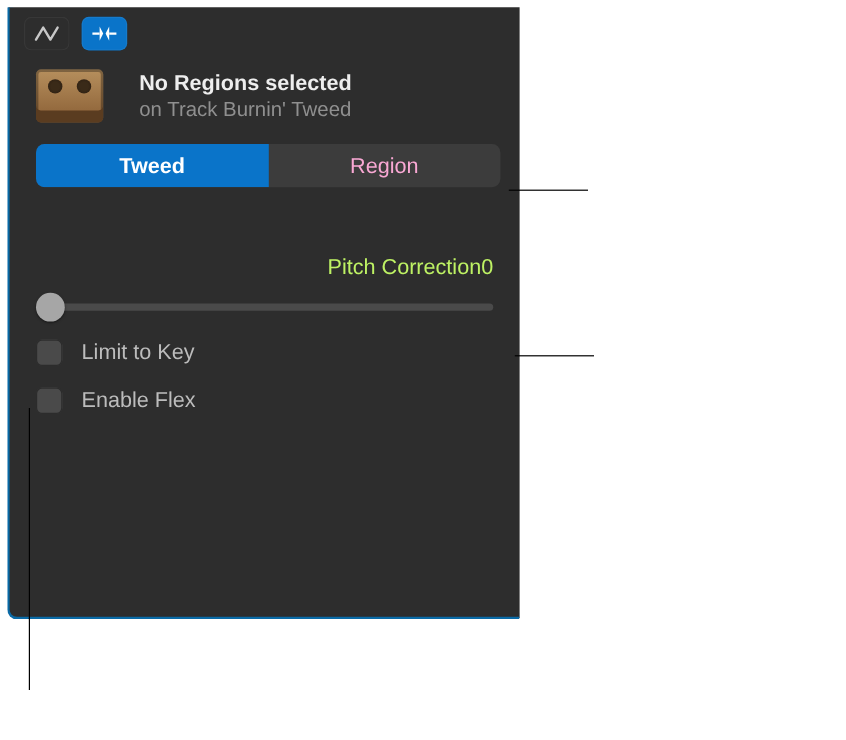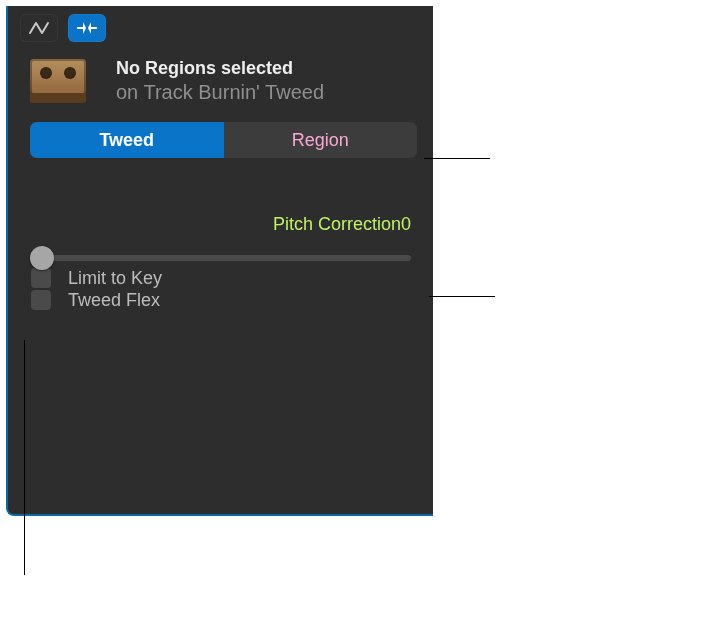--- a/index.html
+++ b/index.html
@@ -66,21 +66,21 @@
   }
   .thumb::before { left: 10px; }
   .thumb::after  { right: 10px; }
   .head-text h2 {
     color: #eee;
     font-size: 18px;
     font-weight: 600;
   }
   .head-text p {
     color: #8f8f8f;
-    font-size: 20px;
+    font-size: 17px;
     margin-top: 2px;
   }
   .seg {
     display: flex;
     margin: 6px 16px 0 22px;
     background: #3c3c3c;
     border-radius: 7px;
     overflow: hidden;
     height: 36px;
   }
@@ -122,22 +122,22 @@
     position: absolute;
     width: 24px; height: 24px;
     background: #a6a6a6;
     border-radius: 50%;
     top: -3px;
     left: 0;
     box-shadow: 0 1px 2px rgba(0,0,0,0.5);
   }
   .check-row {
     display: flex;
-    align-items: center;
     gap: 16px;
+    margin-top: 18px;
   }
   .checkbox {
     width: 22px; height: 22px;
     background: #4a4a4a;
     border-radius: 5px;
     box-shadow: inset 0 0 0 1px rgba(0,0,0,0.4);
   }
   .check-row span {
     color: #bcbcbc;
     font-size: 18px;
@@ -192,21 +192,21 @@
       <div class="slider-thumb"></div>
     </div>
 
     <div class="check-row">
       <div class="checkbox"></div>
       <span>Limit to Key</span>
     </div>
 
     <div class="check-row">
       <div class="checkbox"></div>
-      <span>Tweed Flex</span>
+      <span>Enable Flex</span>
     </div>
   </div>
 </div>
 
 <div class="lead" style="left:424px; top:158px; width:66px; height:1px;"></div>
 <div class="lead" style="left:429px; top:296px; width:66px; height:1px;"></div>
 <div class="lead" style="left:24px; top:515px; width:1px; height:60px;"></div>
 <div class="lead" style="left:24px; top:340px; width:1px; height:176px;"></div>
 
 </body></html>

